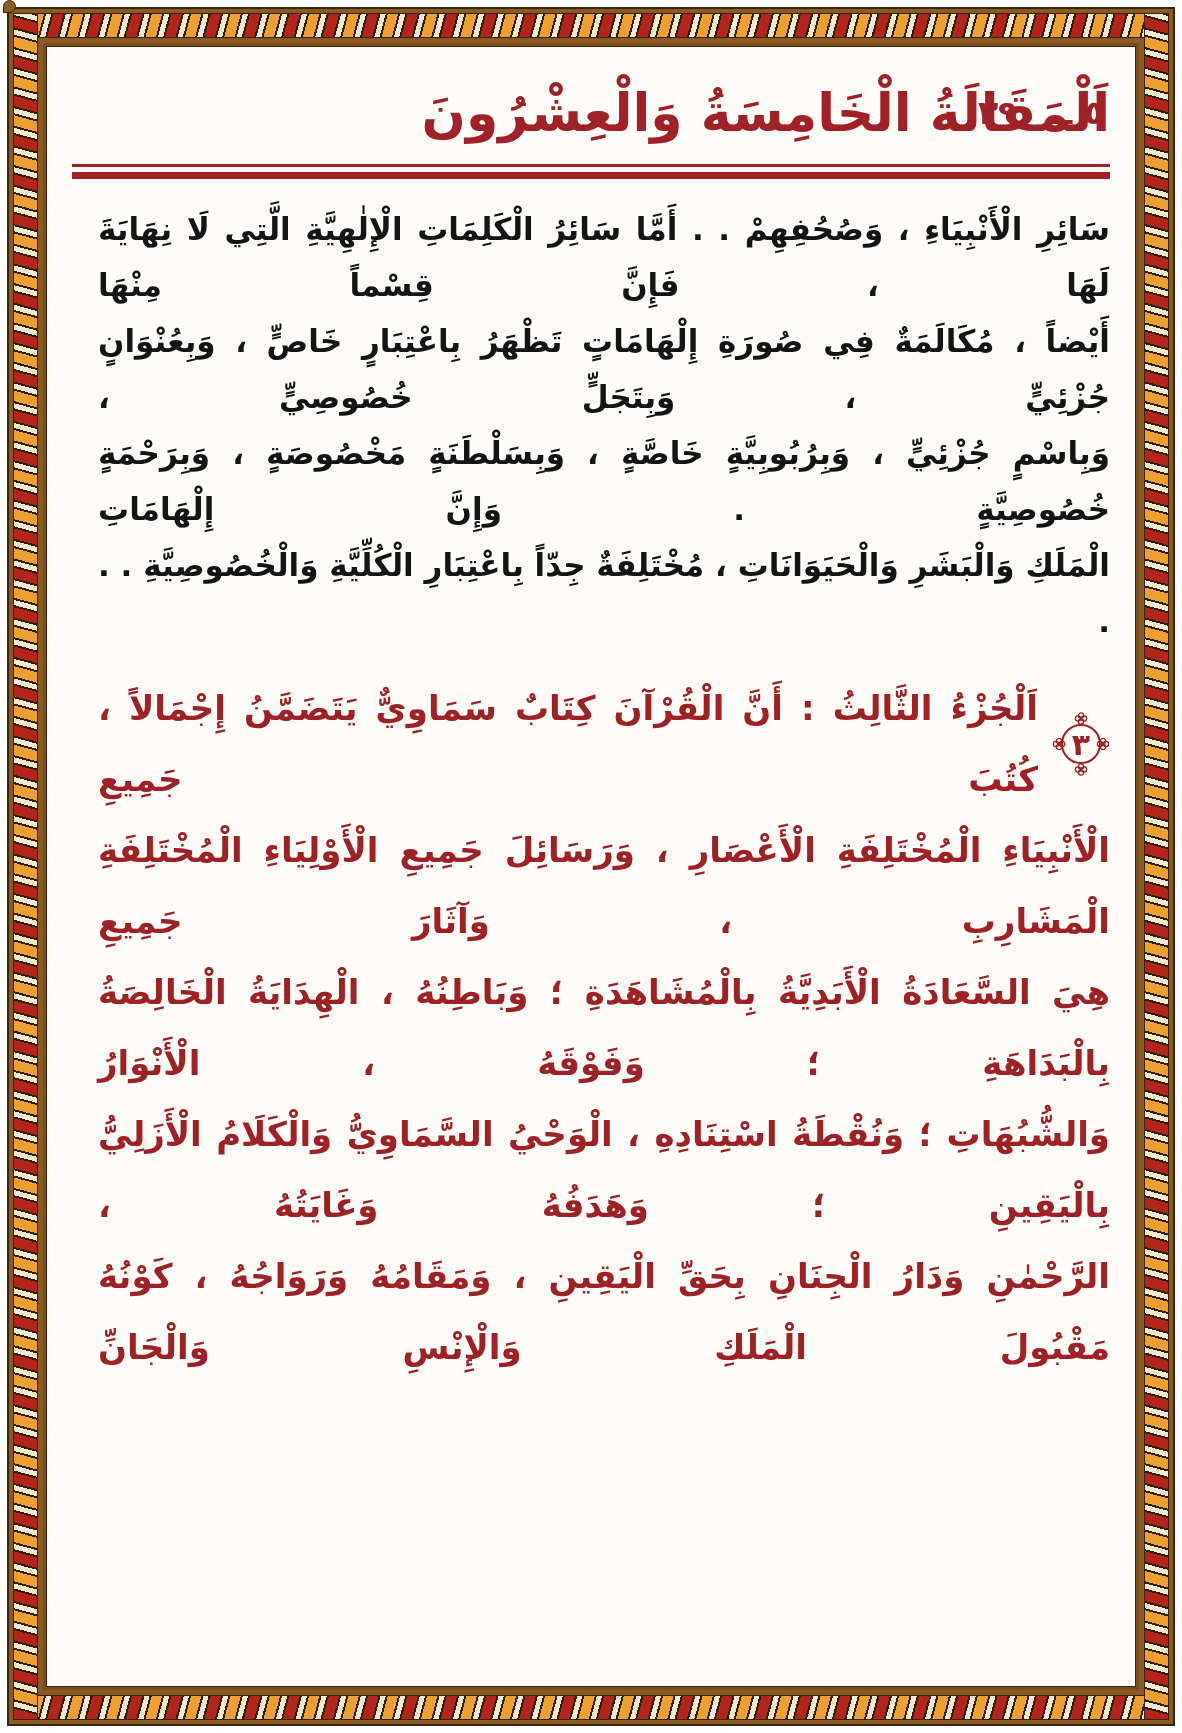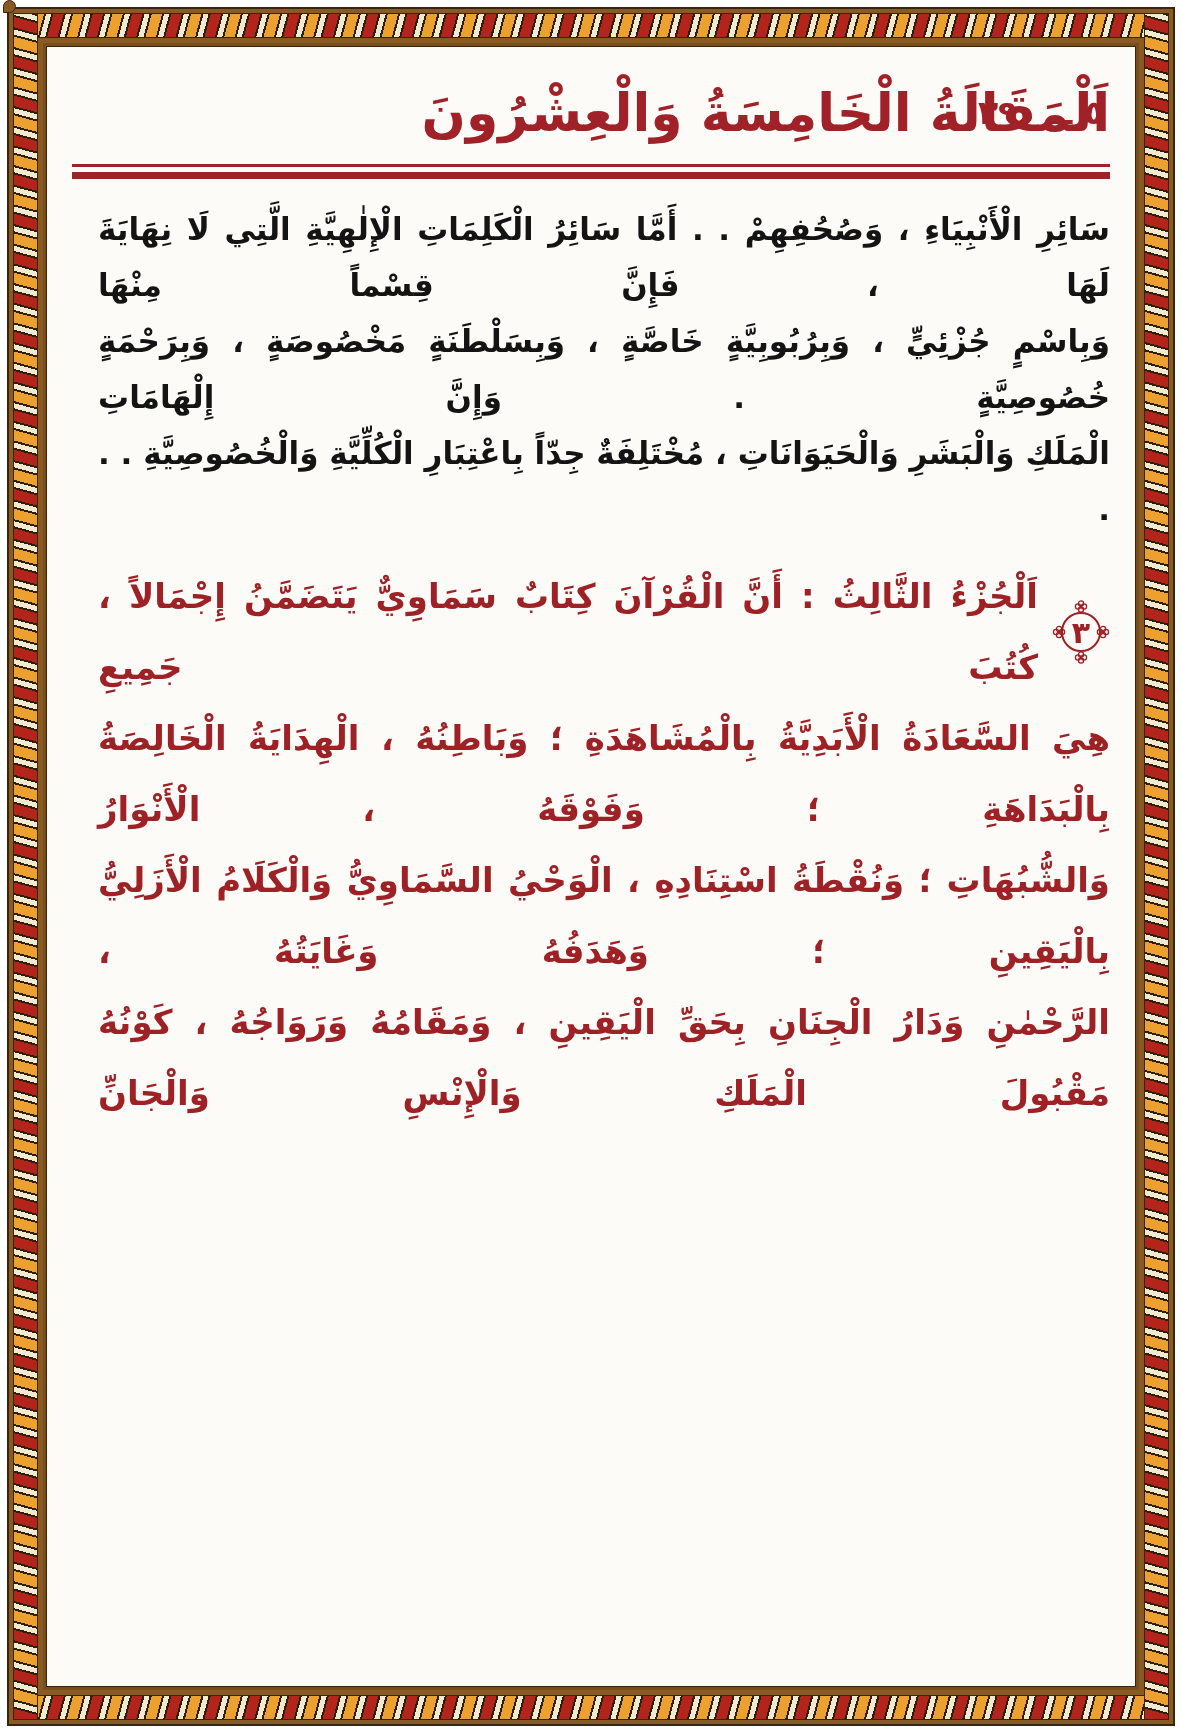--- a/index.html
+++ b/index.html
@@ -54,20 +54,21 @@
       <div class="header">
         <div class="title">اَلْمَقَالَةُ الْخَامِسَةُ وَالْعِشْرُونَ</div>
         <div class="pageno">٣٩٠ ــ ٥</div>
       </div>
       <div class="rules"></div>
 
       <div class="bodytext">
 
         <div class="para1">
             <div class="tline">سَائِرِ الْأَنْبِيَاءِ ، وَصُحُفِهِمْ . . أَمَّا سَائِرُ الْكَلِمَاتِ الْإِلٰهِيَّةِ الَّتِي لَا نِهَايَةَ لَهَا ، فَإِنَّ قِسْماً مِنْهَا</div>
+            <div class="tline">أَيْضاً ، مُكَالَمَةٌ فِي صُورَةِ إِلْهَامَاتٍ تَظْهَرُ بِاعْتِبَارٍ خَاصٍّ ، وَبِعُنْوَانٍ جُزْئِيٍّ ، وَبِتَجَلٍّ خُصُوصِيٍّ ،</div>
             <div class="tline">وَبِاسْمٍ جُزْئِيٍّ ، وَبِرُبُوبِيَّةٍ خَاصَّةٍ ، وَبِسَلْطَنَةٍ مَخْصُوصَةٍ ، وَبِرَحْمَةٍ خُصُوصِيَّةٍ . وَإِنَّ إِلْهَامَاتِ</div>
             <div class="tline tlast">الْمَلَكِ وَالْبَشَرِ وَالْحَيَوَانَاتِ ، مُخْتَلِفَةٌ جِدّاً بِاعْتِبَارِ الْكُلِّيَّةِ وَالْخُصُوصِيَّةِ . . .</div>
           </div>
 
         <div class="para2">
           <div class="p2-first">
             <svg class="orn" viewBox="0 0 58 70" xmlns="http://www.w3.org/2000/svg">
               <g fill="none" stroke="#9e2125" stroke-width="2">
                 <circle cx="29" cy="35" r="19"></circle>
               </g>
@@ -78,20 +79,21 @@
                   <circle cx="32" cy="9.5" r="2.6"></circle>
               </g>
               <use href="#ros" transform="translate(0,51)"></use>
               <use href="#ros" transform="translate(-22,25.5)"></use>
               <use href="#ros" transform="translate(22,25.5)"></use>
               <text x="29" y="46" text-anchor="middle" font-size="30" font-weight="bold" fill="#9e2125">٣</text>
             </svg>
             <div class="tline">اَلْجُزْءُ الثَّالِثُ : أَنَّ الْقُرْآنَ كِتَابٌ سَمَاوِيٌّ يَتَضَمَّنُ إِجْمَالاً ، كُتُبَ جَمِيعِ</div>
           </div>
           <div>
+              <div class="tline">الْأَنْبِيَاءِ الْمُخْتَلِفَةِ الْأَعْصَارِ ، وَرَسَائِلَ جَمِيعِ الْأَوْلِيَاءِ الْمُخْتَلِفَةِ الْمَشَارِبِ ، وَآثَارَ جَمِيعِ</div>
               <div class="tline">هِيَ السَّعَادَةُ الْأَبَدِيَّةُ بِالْمُشَاهَدَةِ ؛ وَبَاطِنُهُ ، الْهِدَايَةُ الْخَالِصَةُ بِالْبَدَاهَةِ ؛ وَفَوْقَهُ ، الْأَنْوَارُ</div>
               <div class="tline">وَالشُّبُهَاتِ ؛ وَنُقْطَةُ اسْتِنَادِهِ ، الْوَحْيُ السَّمَاوِيُّ وَالْكَلَامُ الْأَزَلِيُّ بِالْيَقِينِ ؛ وَهَدَفُهُ وَغَايَتُهُ ،</div>
               <div class="tline">الرَّحْمٰنِ وَدَارُ الْجِنَانِ بِحَقِّ الْيَقِينِ ، وَمَقَامُهُ وَرَوَاجُهُ ، كَوْنُهُ مَقْبُولَ الْمَلَكِ وَالْإِنْسِ وَالْجَانِّ</div>
             </div>
         </div>
 
       </div>
 
     </div>
   </div>

